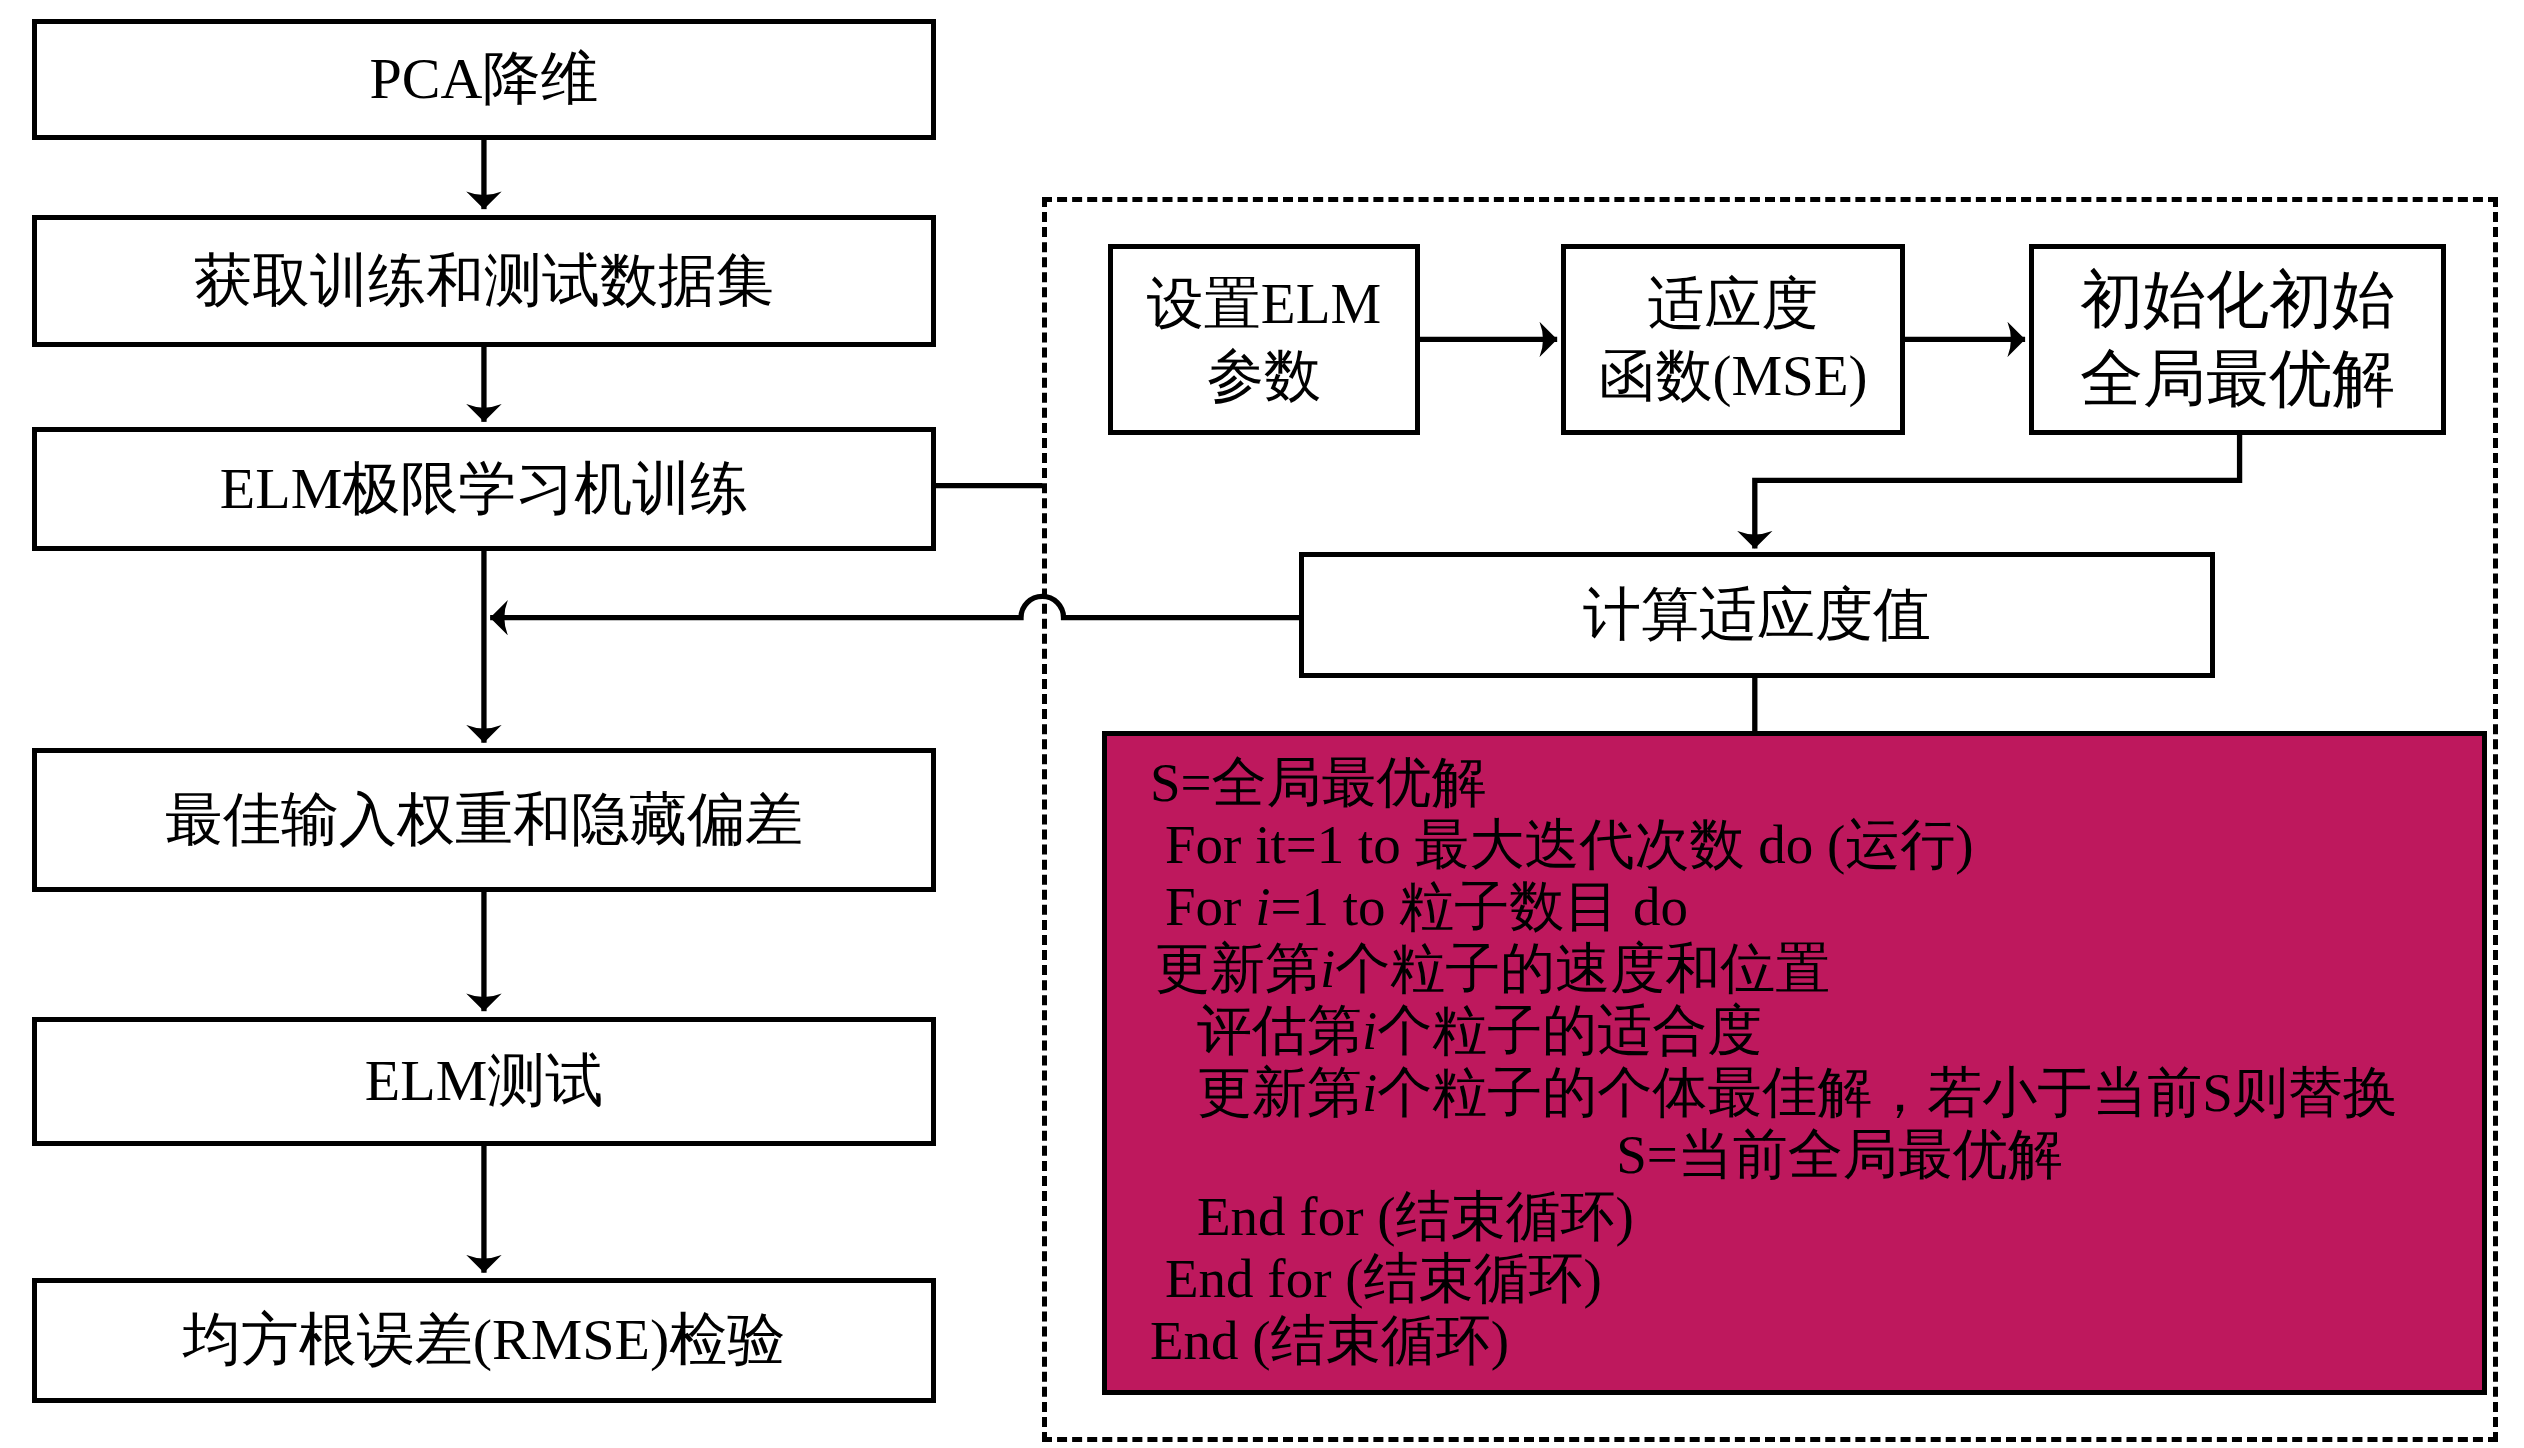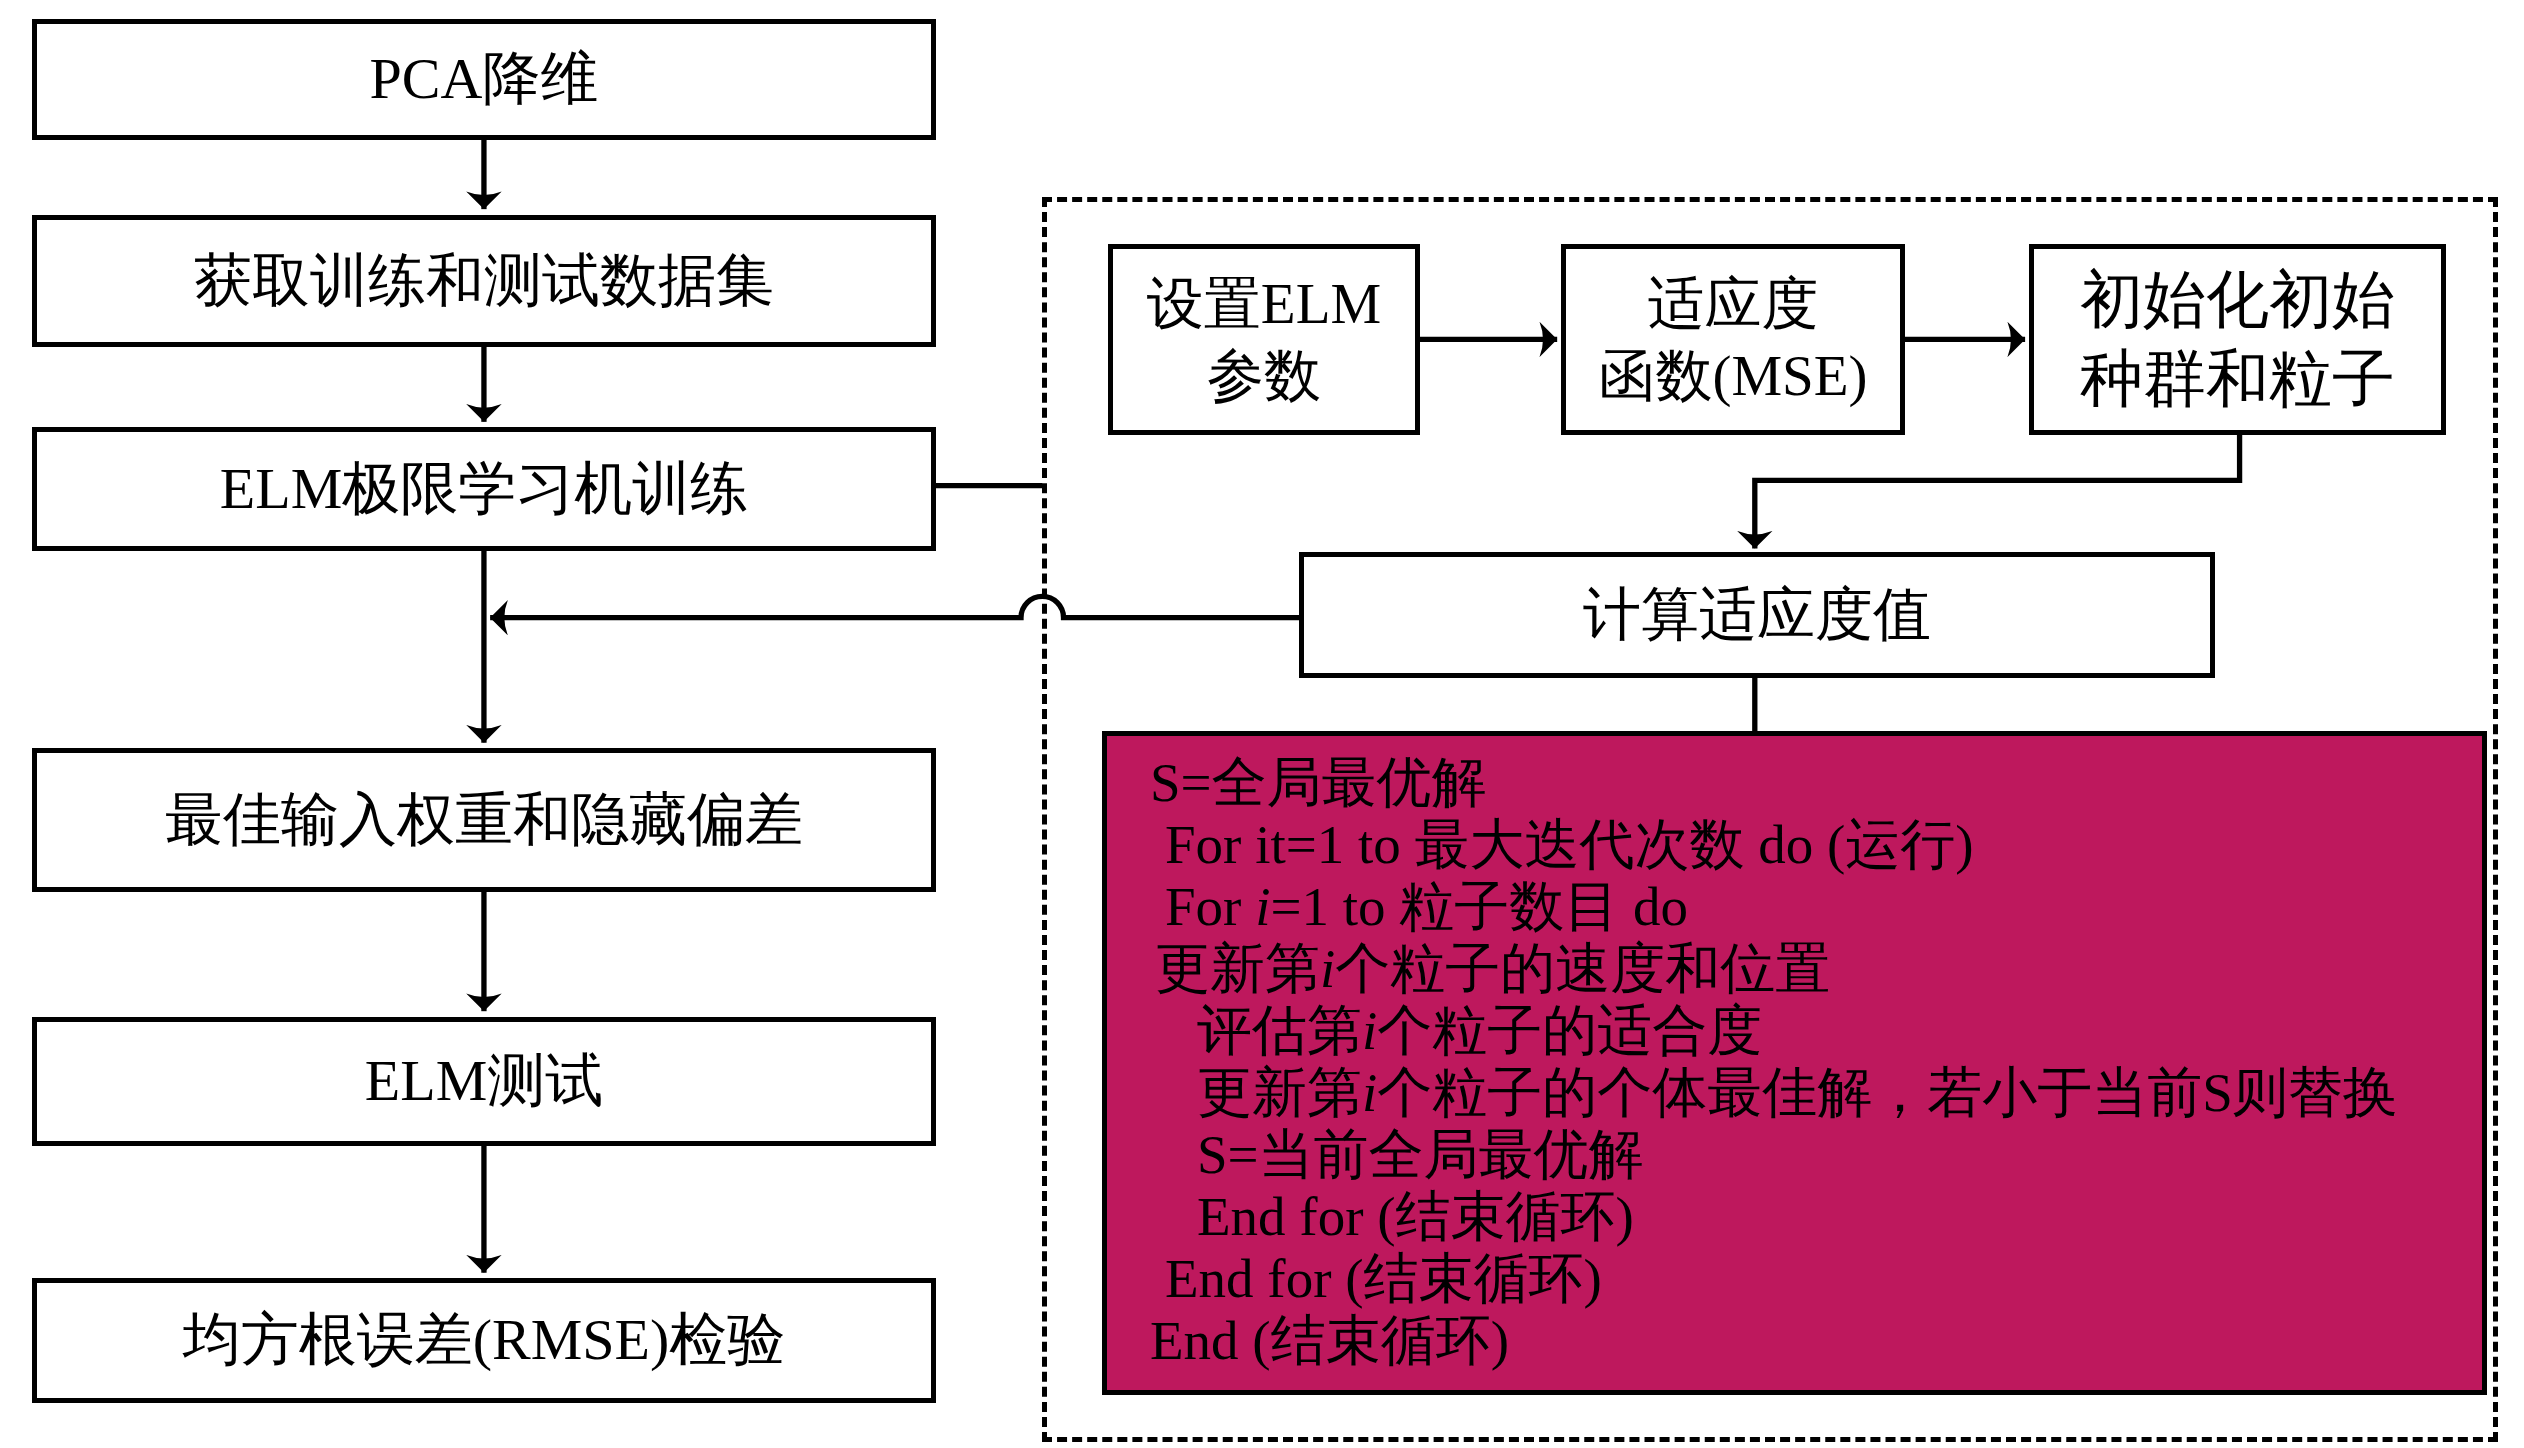--- a/index.html
+++ b/index.html
@@ -75,34 +75,34 @@
 </div>
 <div class="box" style="left:1561px; top:244px; width:344px; height:191px; font-size:57px;">
   <div>
     <span>适应度</span>
     <span>函数(MSE)</span>
   </div>
 </div>
 <div class="box" style="left:2029px; top:244px; width:417px; height:191px; font-size:63px;">
   <div>
     <span>初始化初始</span>
-    <span>种群和粒子</span>
+    <span>全局最优解</span>
   </div>
 </div>
 <div class="box" style="left:1299px; top:552px; width:916px; height:126px;">
   <span>计算适应度值</span>
 </div>
 
 <div class="code" style="left:1102px; top:731px; width:1385px; height:664px;">
   <div id="code-lines">
       <span class="ln" style="padding-left: 43px;"><span>S=全局最优解</span></span>
       <span class="ln" style="padding-left: 58px;"><span>For it=1 to 最大迭代次数 do (运行)</span></span>
       <span class="ln" style="padding-left: 58px;"><span>For </span><i>i</i><span>=1 to 粒子数目 do</span></span>
       <span class="ln" style="padding-left: 48px;"><span>更新第</span><i>i</i><span>个粒子的速度和位置</span></span>
       <span class="ln" style="padding-left: 90px;"><span>评估第</span><i>i</i><span>个粒子的适合度</span></span>
       <span class="ln" style="padding-left: 90px;"><span>更新第</span><i>i</i><span>个粒子的个体最佳解，若小于当前S则替换</span></span>
-      <span class="ln" style="padding-left: 90px;"><span>S=当前全局最优解</span></span>
+      <span class="ln" style="padding-left: 90px; text-align: center;"><span>S=当前全局最优解</span></span>
       <span class="ln" style="padding-left: 90px;"><span>End for (结束循环)</span></span>
       <span class="ln" style="padding-left: 58px;"><span>End for (结束循环)</span></span>
       <span class="ln" style="padding-left: 43px;"><span>End (结束循环)</span></span>
     </div>
 </div>
 
 
 </body></html>

